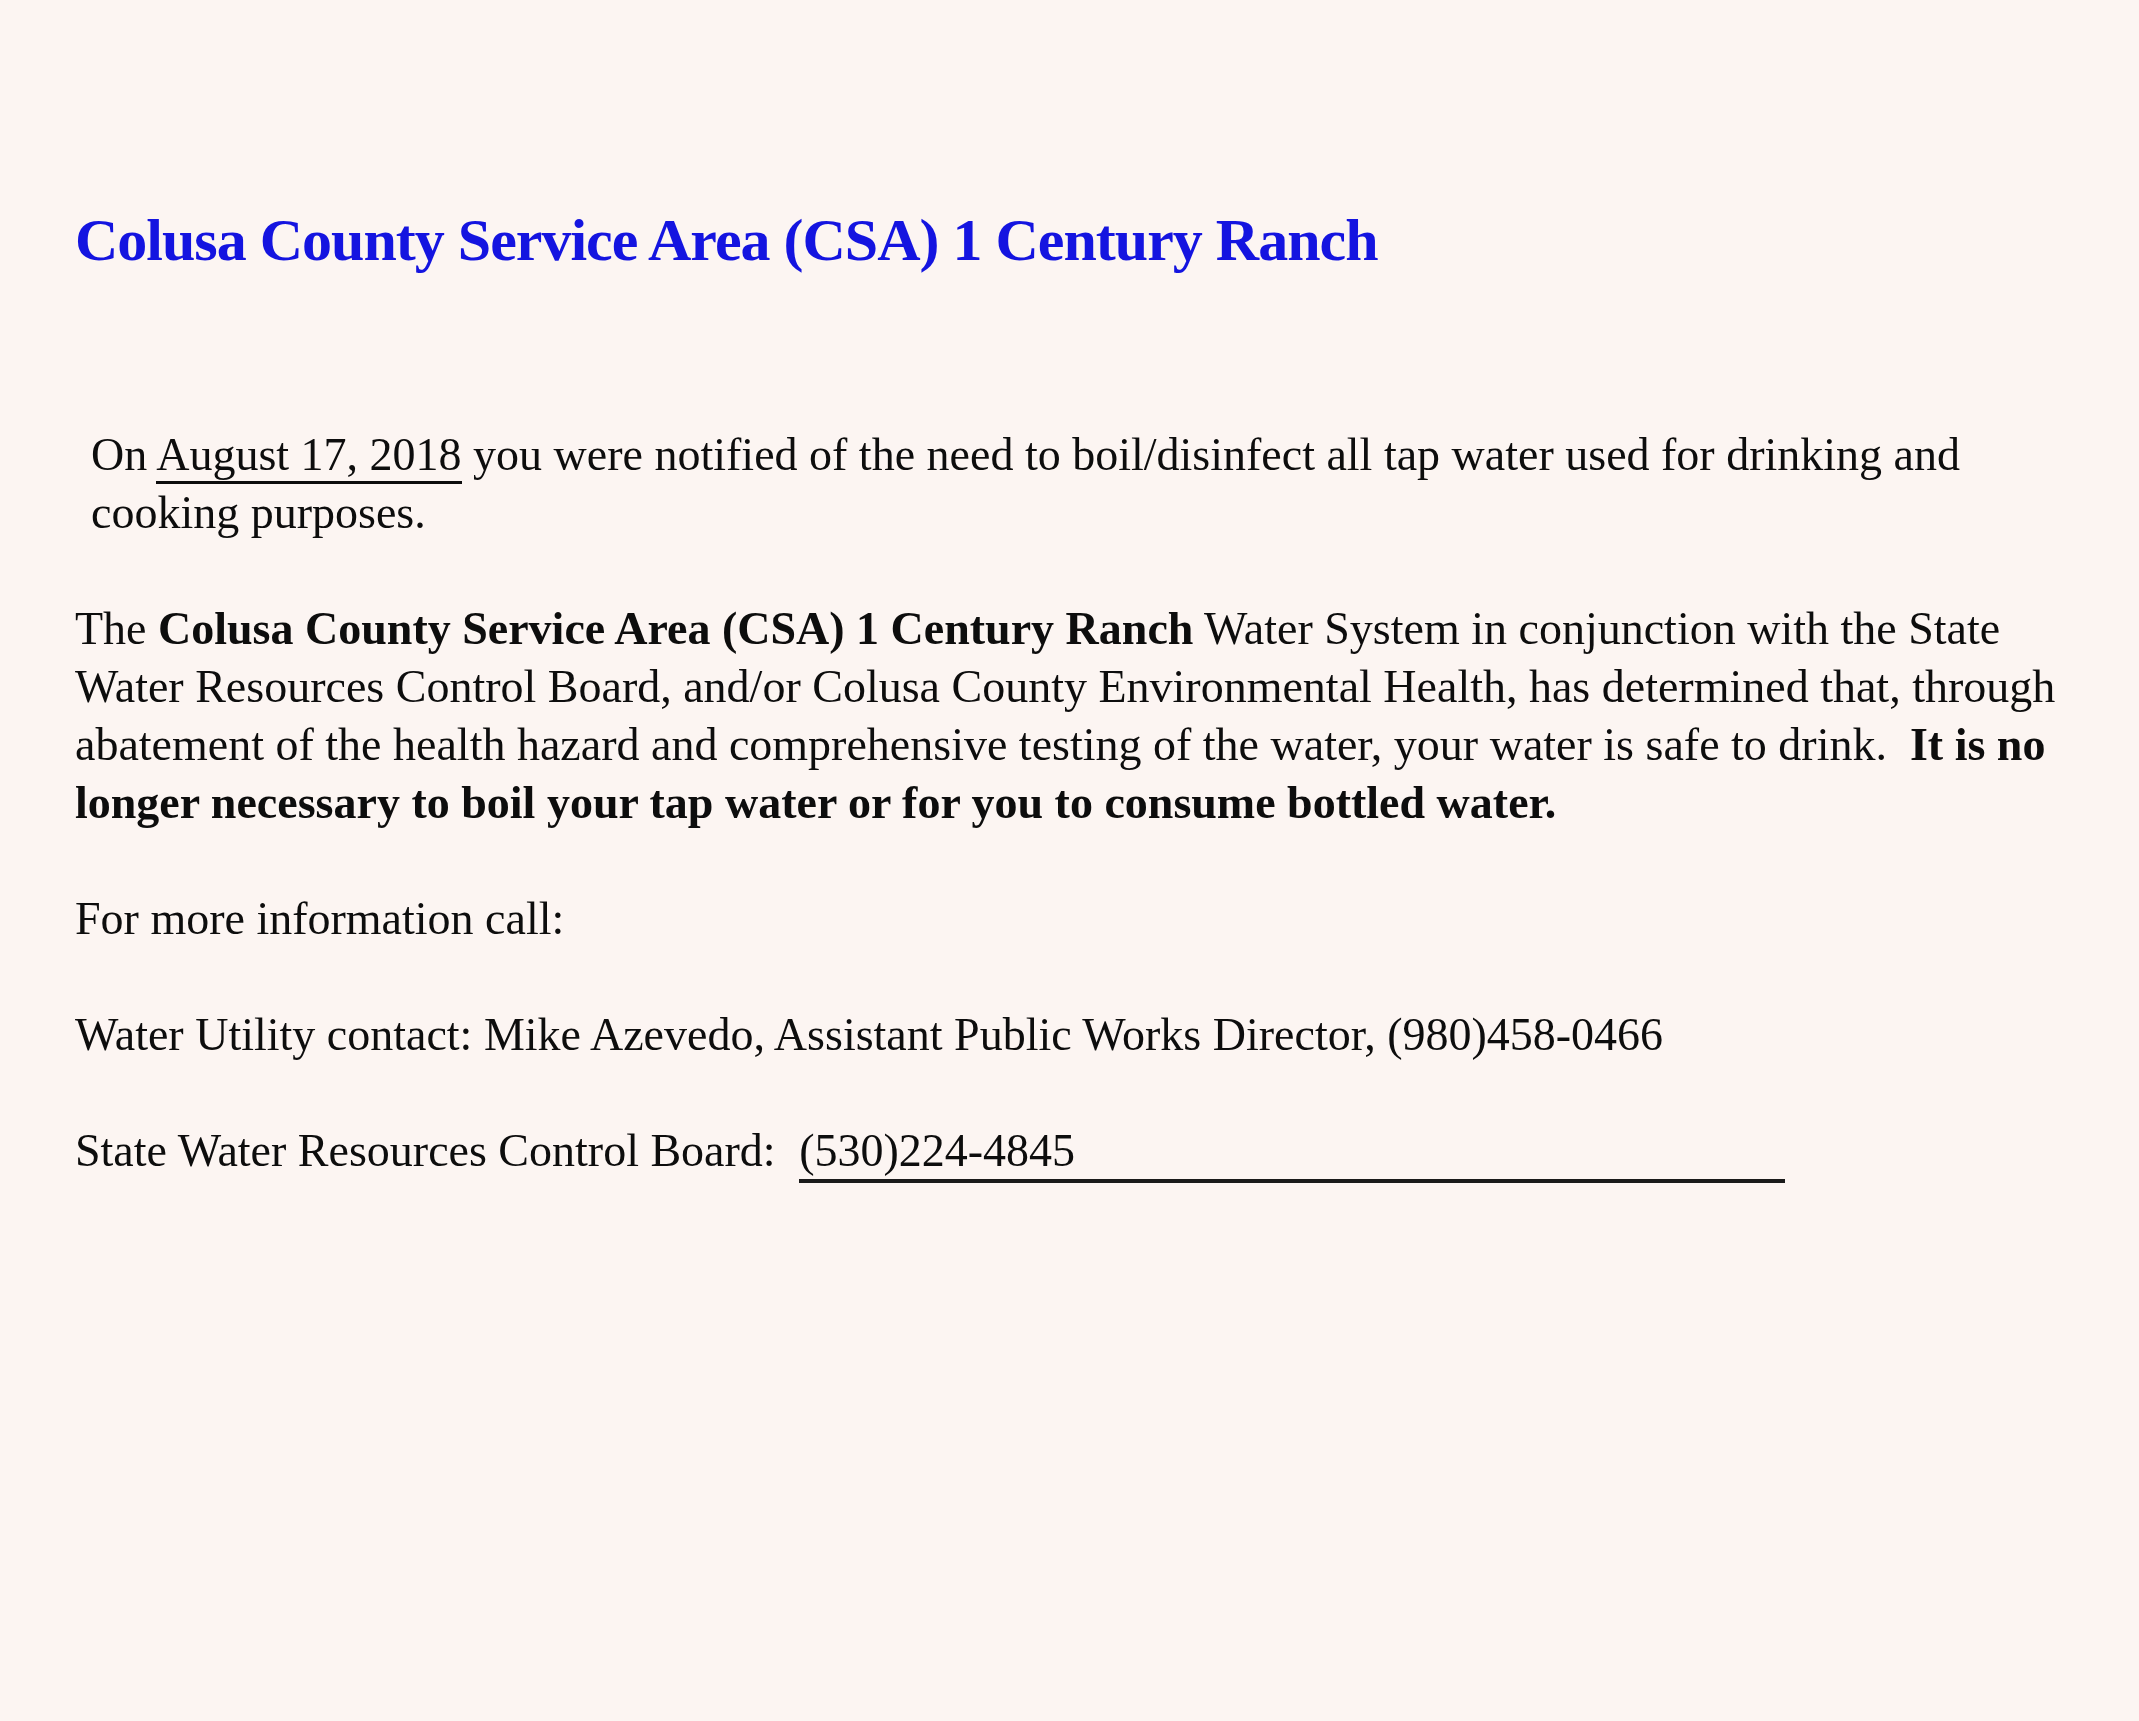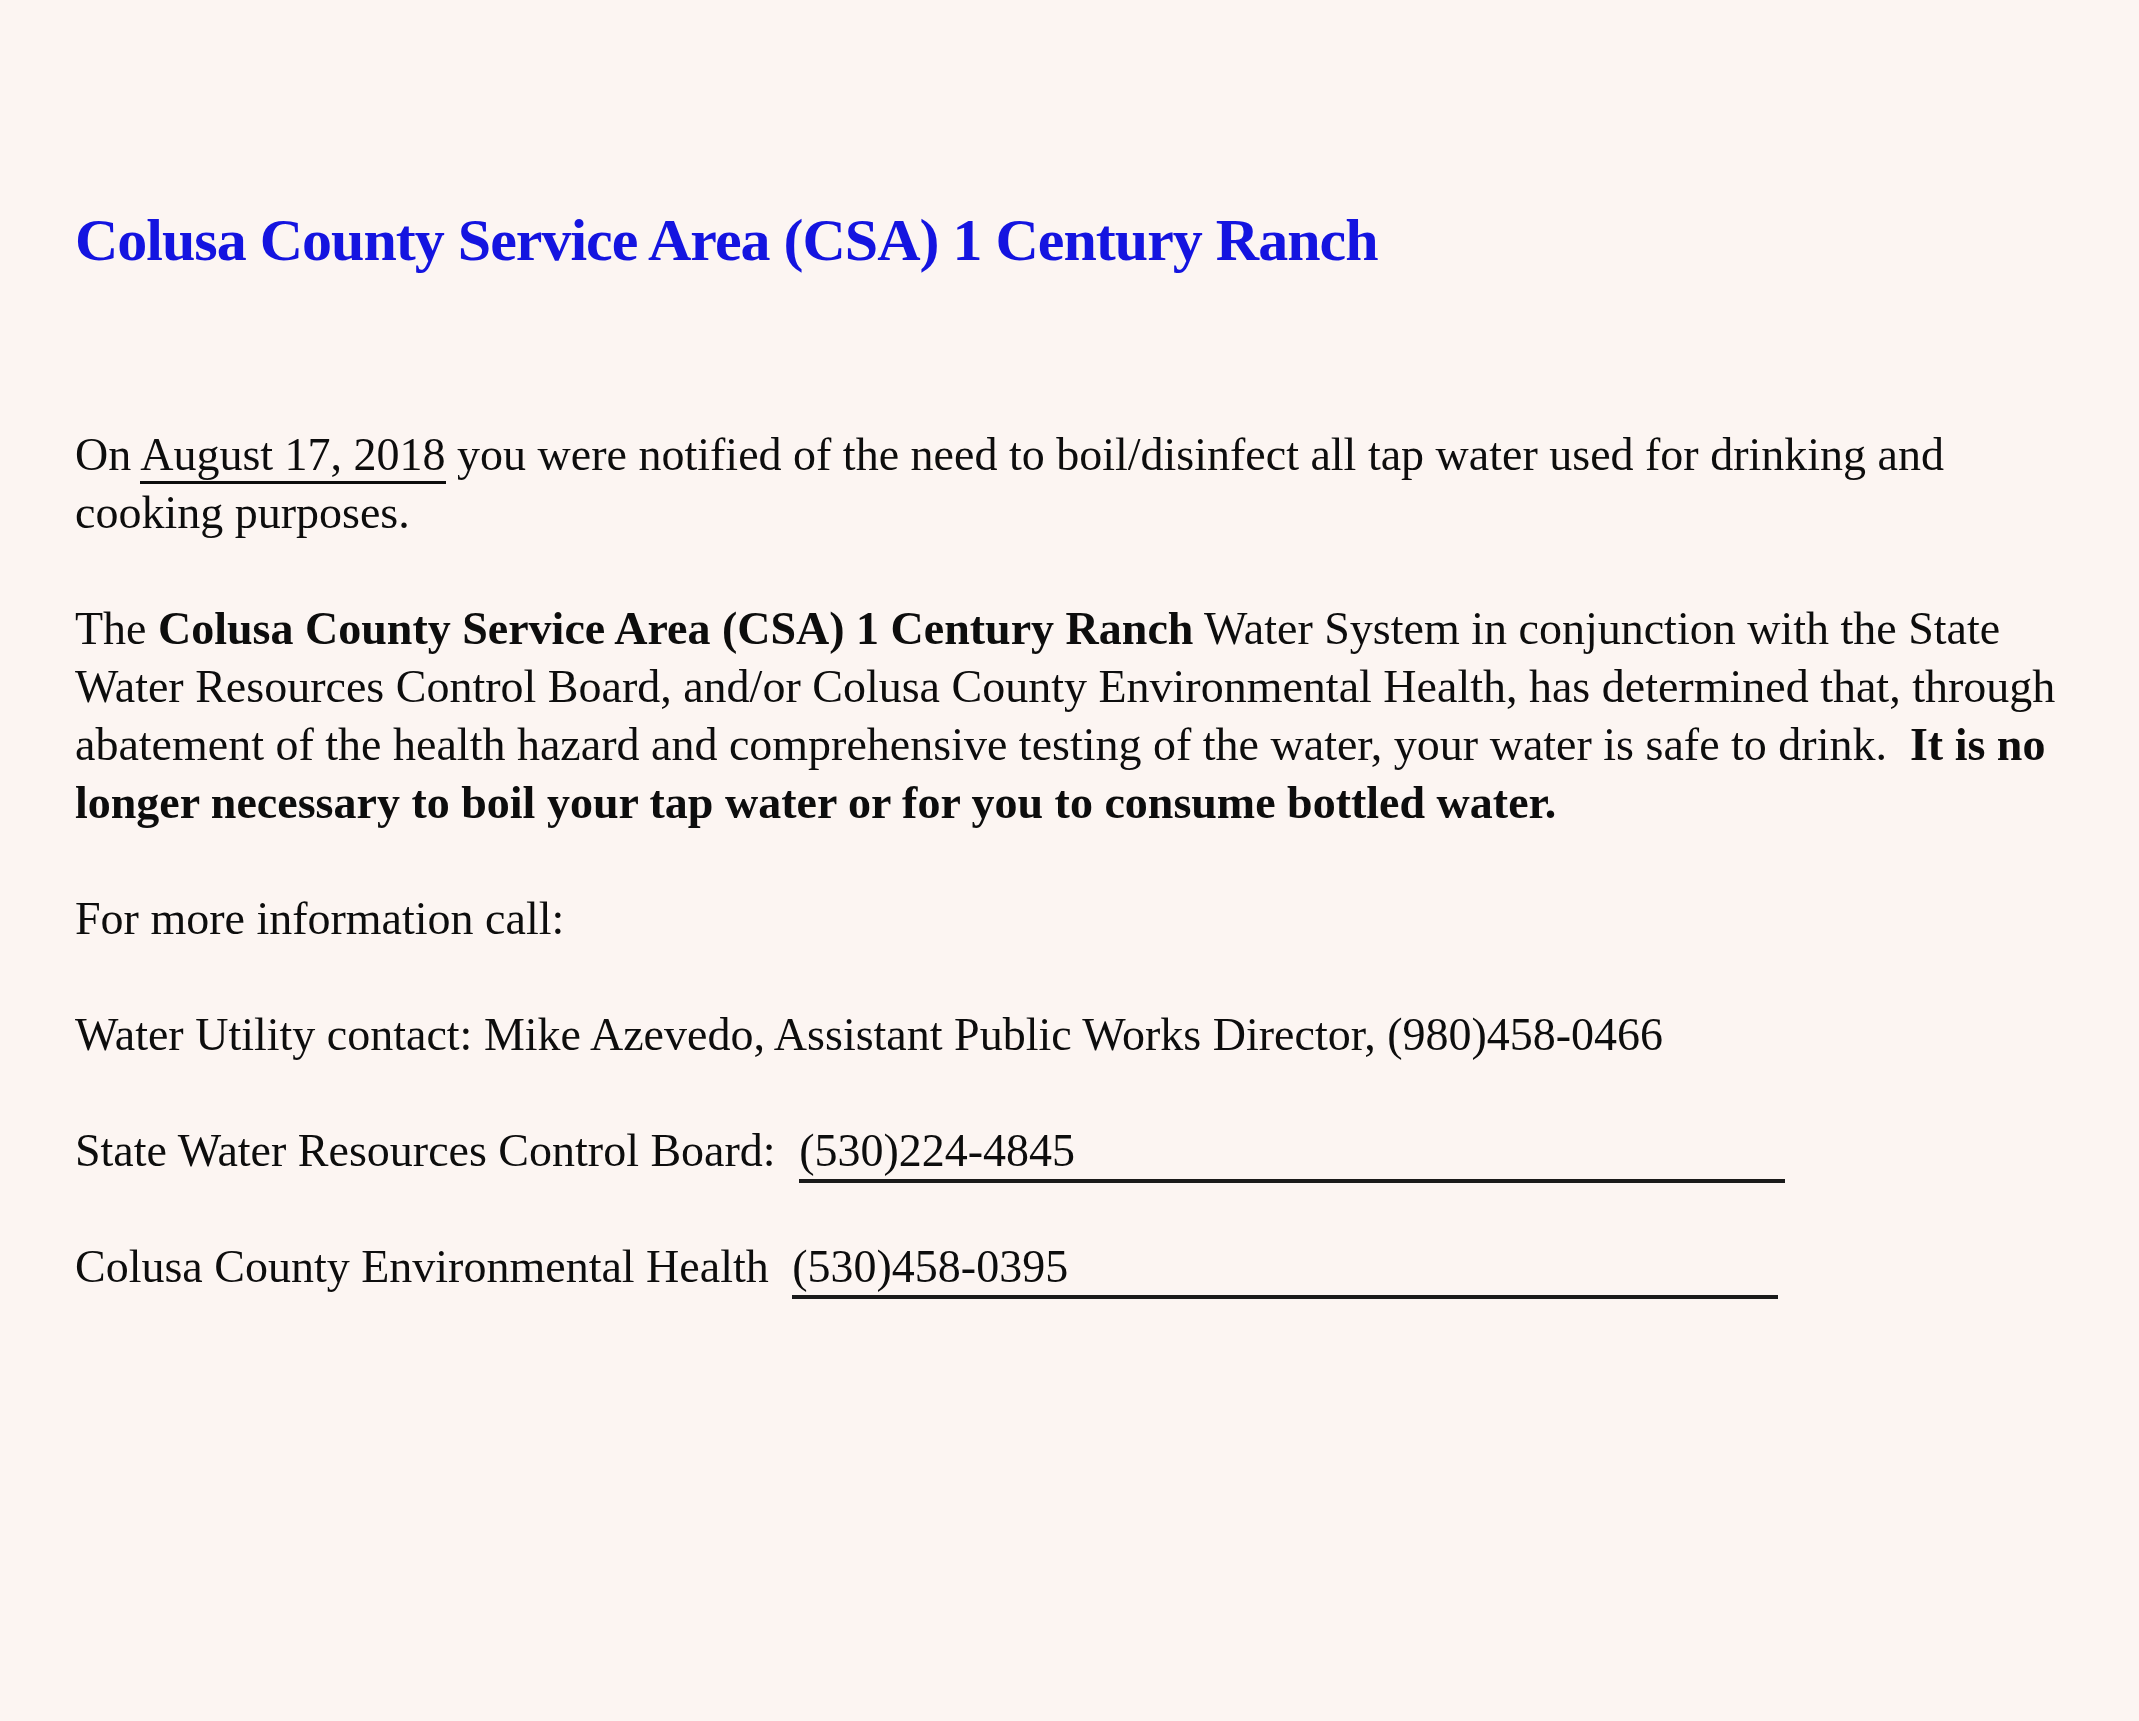--- a/index.html
+++ b/index.html
@@ -70,21 +70,21 @@
   }
 
   
   .para {
     margin: 58px 0 0 0;
     font-size: 46px;
     line-height: 58px;
     max-width: 2010px;
     white-space: pre-wrap;
   }
-  .para.first { margin-top: 150px; }
+  .para.first { margin-top: 150px; margin-left: 16px; }
   .para.second { }
   .bold { font-weight: bold; }
   .u-date {
     border-bottom: 3px solid var(--ink);
     padding-bottom: 1px;
   }
 
   
   .underfill {
     border-bottom: 4px solid var(--rule);
@@ -108,15 +108,14 @@
   <p class="para first"><span>On </span><span class="u-date">August 17, 2018</span><span> you were notified of the need to boil/disinfect all tap water used for drinking and cooking purposes.</span></p>
 
   <p class="para second"><span>The </span><span class="bold">Colusa County Service Area (CSA) 1 Century Ranch</span><span> Water System in conjunction with the State Water Resources Control Board, and/or Colusa County Environmental Health, has determined that, through abatement of the health hazard and comprehensive testing of the water, your water is safe to drink.  </span><span class="bold">It is no longer necessary to boil your tap water or for you to consume bottled water.</span></p>
 
   <p class="para">For more information call:</p>
 
   <p class="para">Water Utility contact: Mike Azevedo, Assistant Public Works Director, (980)458-0466</p>
 
   <p class="para"><span>State Water Resources Control Board: </span><span class="underfill"><span>(530)224-4845</span><span class="fill-blank"></span></span></p>
 
-  <p class="para"><span>Colusa County Environmental Health </span><span class="underfill"><span>(530)458-0395</span><span class="fill-blank"></span></span></p>
 
 </div>
 
 </body></html>

